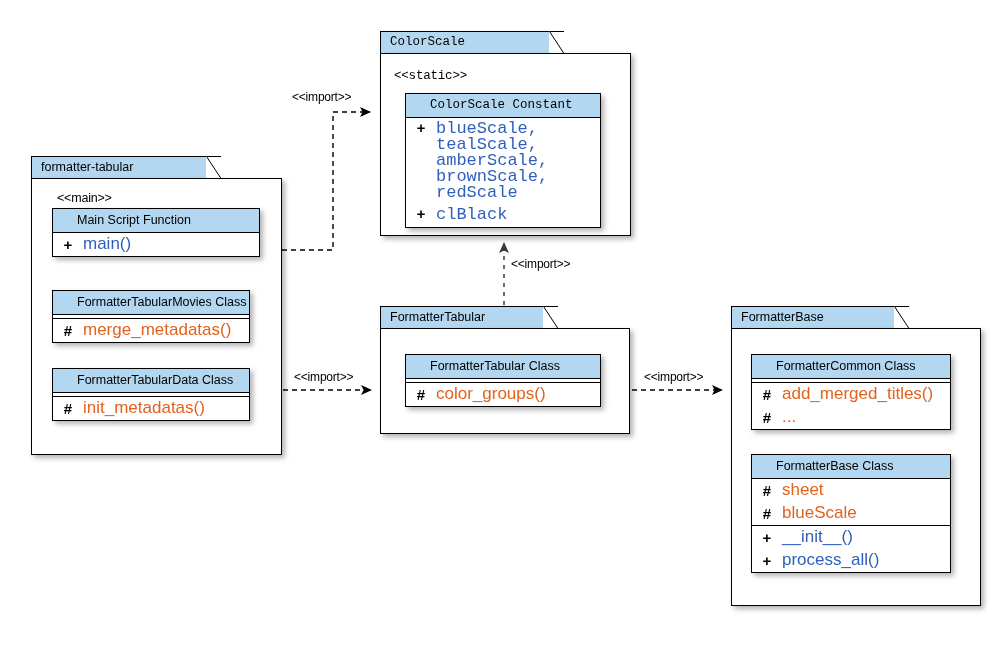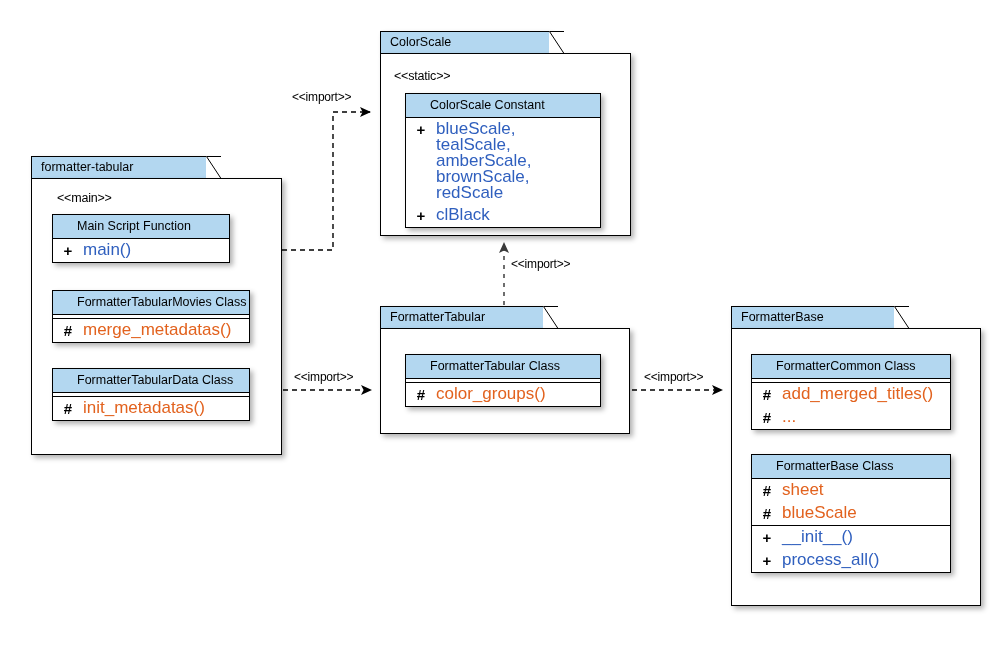--- a/index.html
+++ b/index.html
@@ -182,21 +182,21 @@
           <path d="M0.5,0.5 L15,22.5" stroke="#000" stroke-width="1" fill="none"></path>
           <path d="M0.5,0.5 L15,0.5" stroke="#000" stroke-width="1" fill="none"></path>
         </svg>
     </div>
     <div class="pkg-tab-label">formatter-tabular</div>
 
     <div class="pkg-body" style="top:22px; width:251px; height:277px;"></div>
 
     <div class="pkg-stereotype" style="left:26px; top:35px;">&lt;&lt;main&gt;&gt;</div>
 
-    <div class="cls" style="left:21px; top:58px; width:178px;">
+    <div class="cls" style="left:21px; top:52px; width:208px;">
       <div class="cls-header">Main Script Function</div>
       <div class="cls-section">
         <div class="member pub">
           <span class="vis">+</span>
           <span class="mname">main()</span>
         </div>
       </div>
     </div>
 
     <div class="cls" style="left:21px; top:134px; width:198px;">
@@ -215,21 +215,21 @@
       <div class="cls-empty-compartment"></div>
       <div class="cls-section">
         <div class="member prot">
           <span class="vis">#</span>
           <span class="mname">init_metadatas()</span>
         </div>
       </div>
     </div>
   </div>
 
-  <div class="package" style="left:380px; top:31px; width:255px; height:222px;">
+  <div class="package" style="left:380px; top:31px; width:255px; height:222px;font-family:Liberation Mono, monospace;">
     <div class="pkg-tab" style="width:170px;"></div>
     <div class="pkg-tab-slant" style="left:169px;">
       <svg width="16" height="23" viewBox="0 0 16 23">
           <path d="M0.5,0.5 L15,0.5 L15,22.5 L0.5,22.5 Z" fill="#ffffff" stroke="none"></path>
           <path d="M0.5,0.5 L15,22.5" stroke="#000" stroke-width="1" fill="none"></path>
           <path d="M0.5,0.5 L15,0.5" stroke="#000" stroke-width="1" fill="none"></path>
         </svg>
     </div>
     <div class="pkg-tab-label">ColorScale</div>
 

